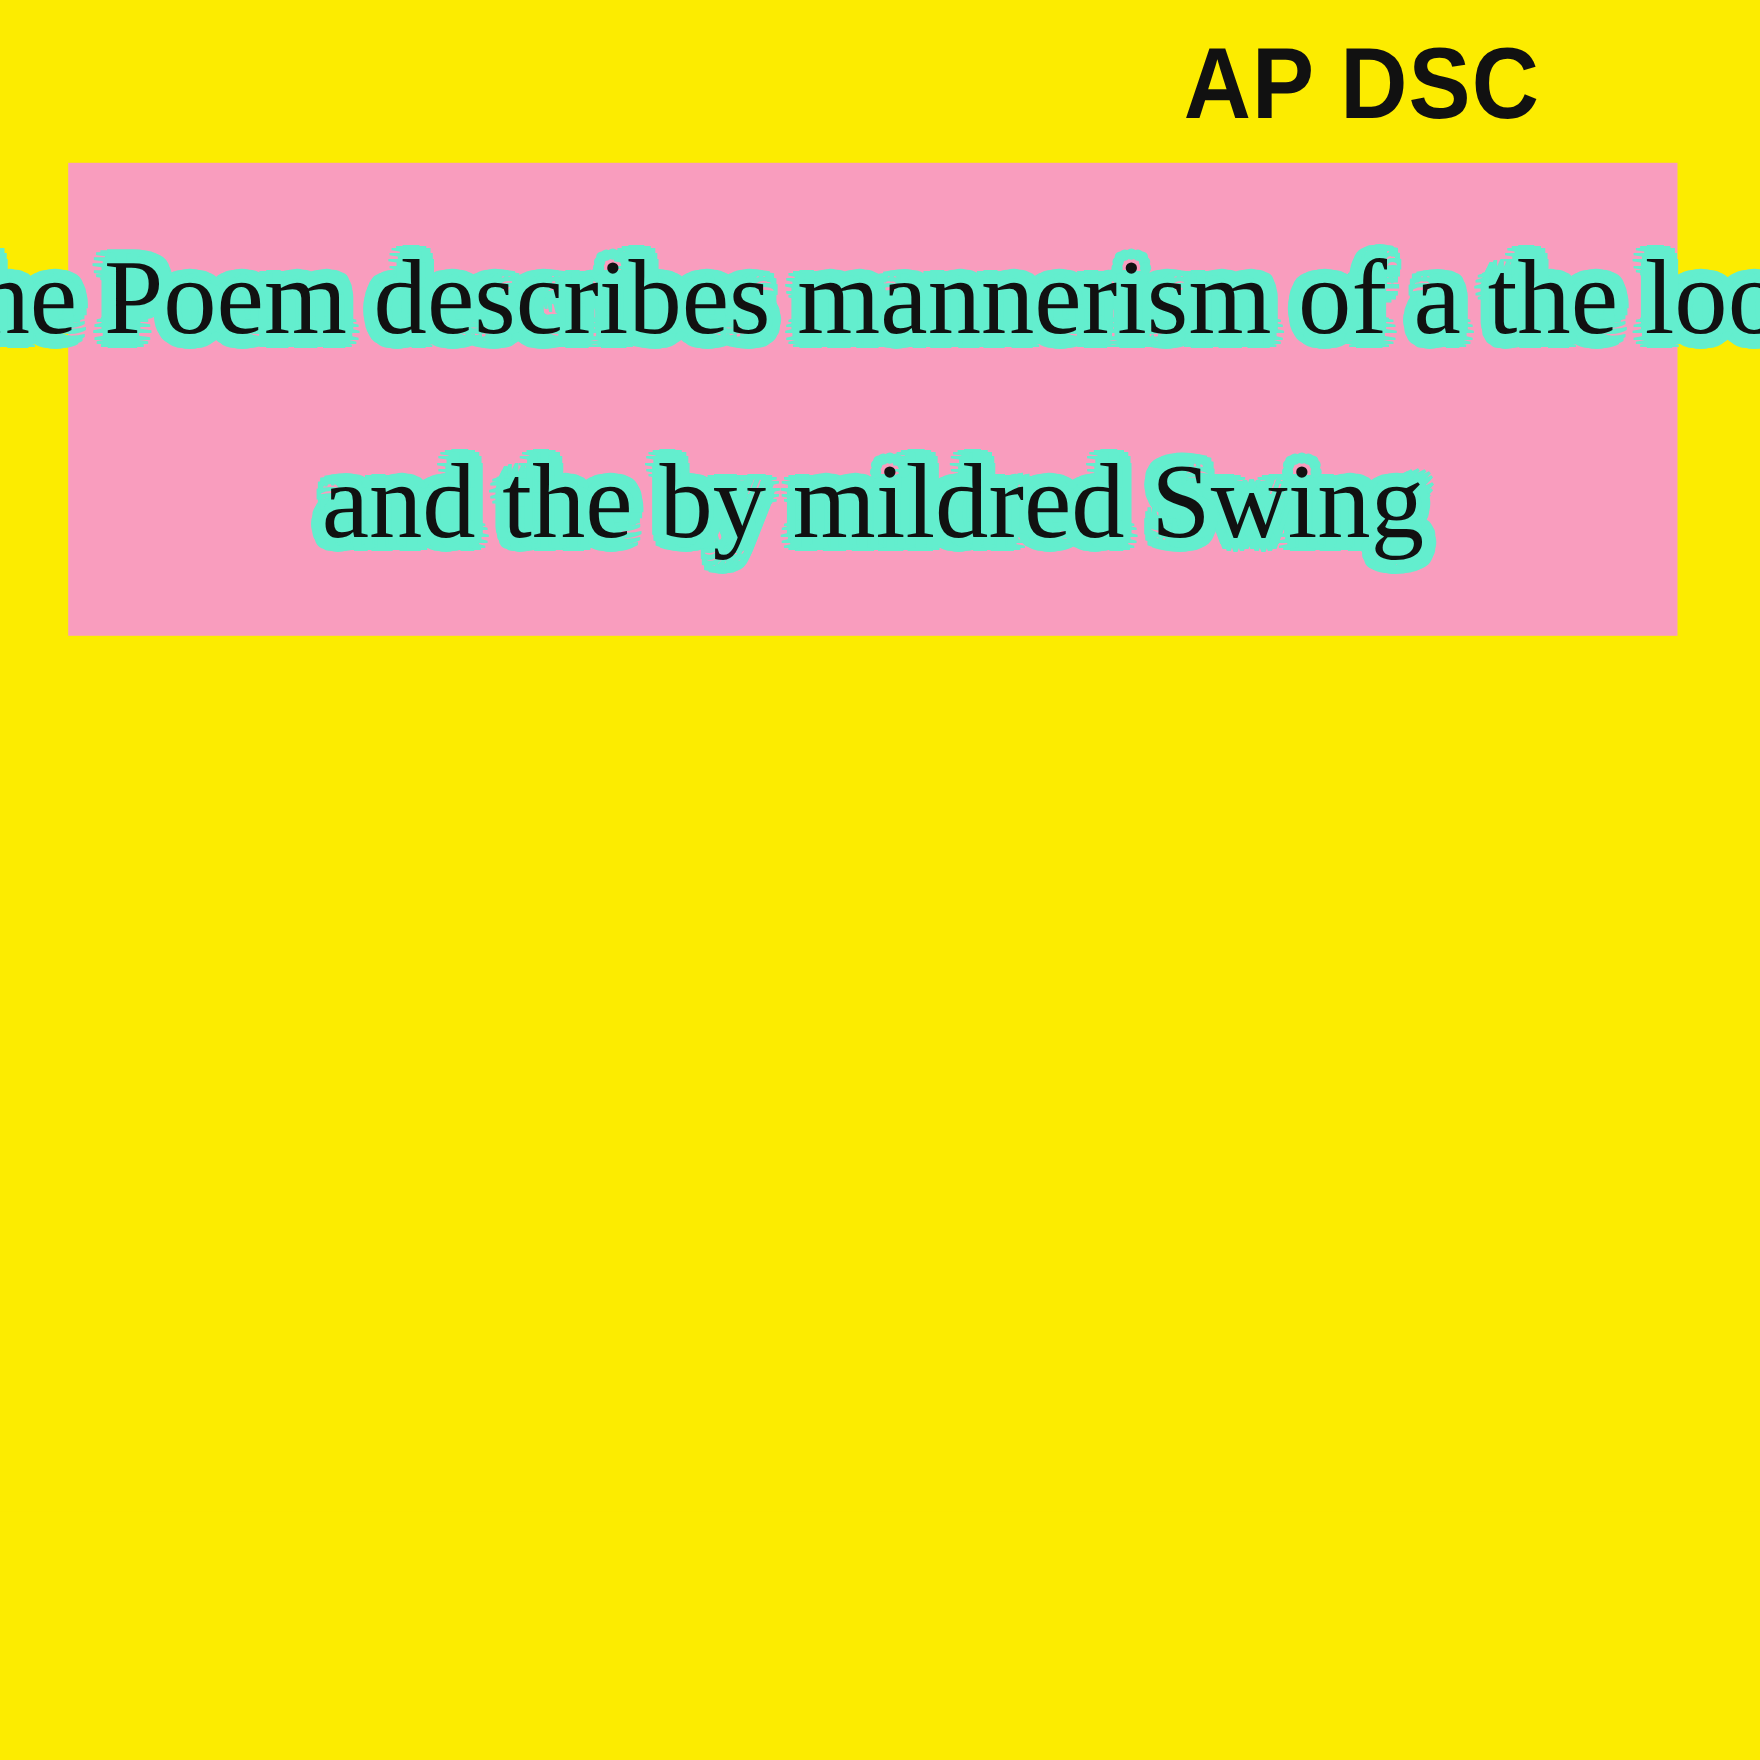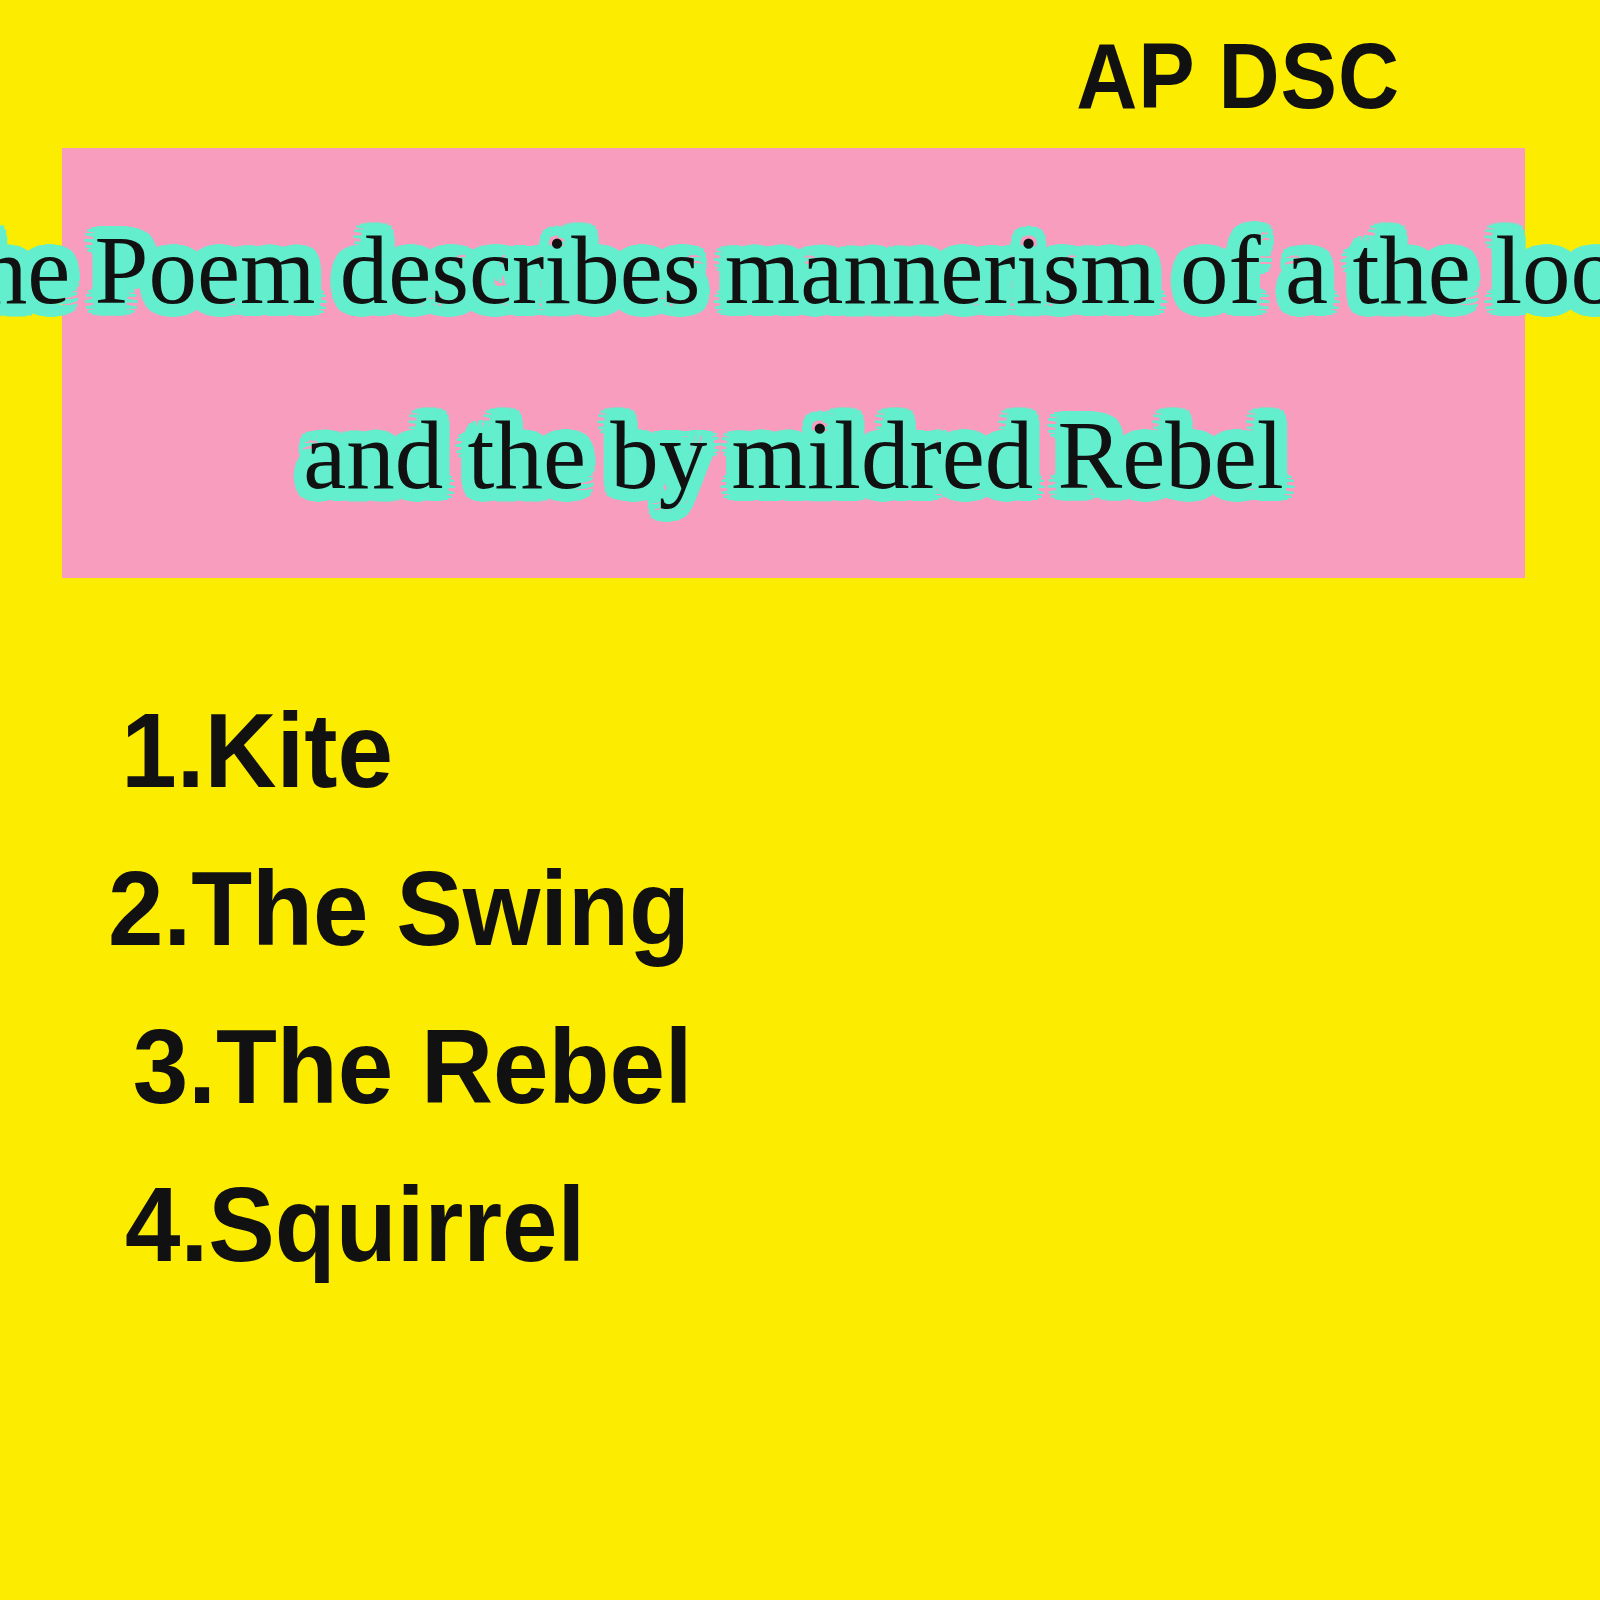--- a/index.html
+++ b/index.html
@@ -85,23 +85,17 @@
 </style>
 </head>
 <body>
 
 <div class="canvas">
 
   <div class="brand">AP DSC</div>
 
   <div class="question-box">
     <div class="question-line">The Poem describes mannerism of a the look</div>
-    <div class="question-line">and the by mildred Rebel</div>
+    <div class="question-line">and the by mildred Swing</div>
   </div>
 
-  <div class="options">
-    <div class="option">1.Kite</div>
-    <div class="option">2.The Swing</div>
-    <div class="option">3.The Rebel</div>
-    <div class="option">4.Squirrel</div>
-  </div>
 
 </div>
 
 </body></html>

